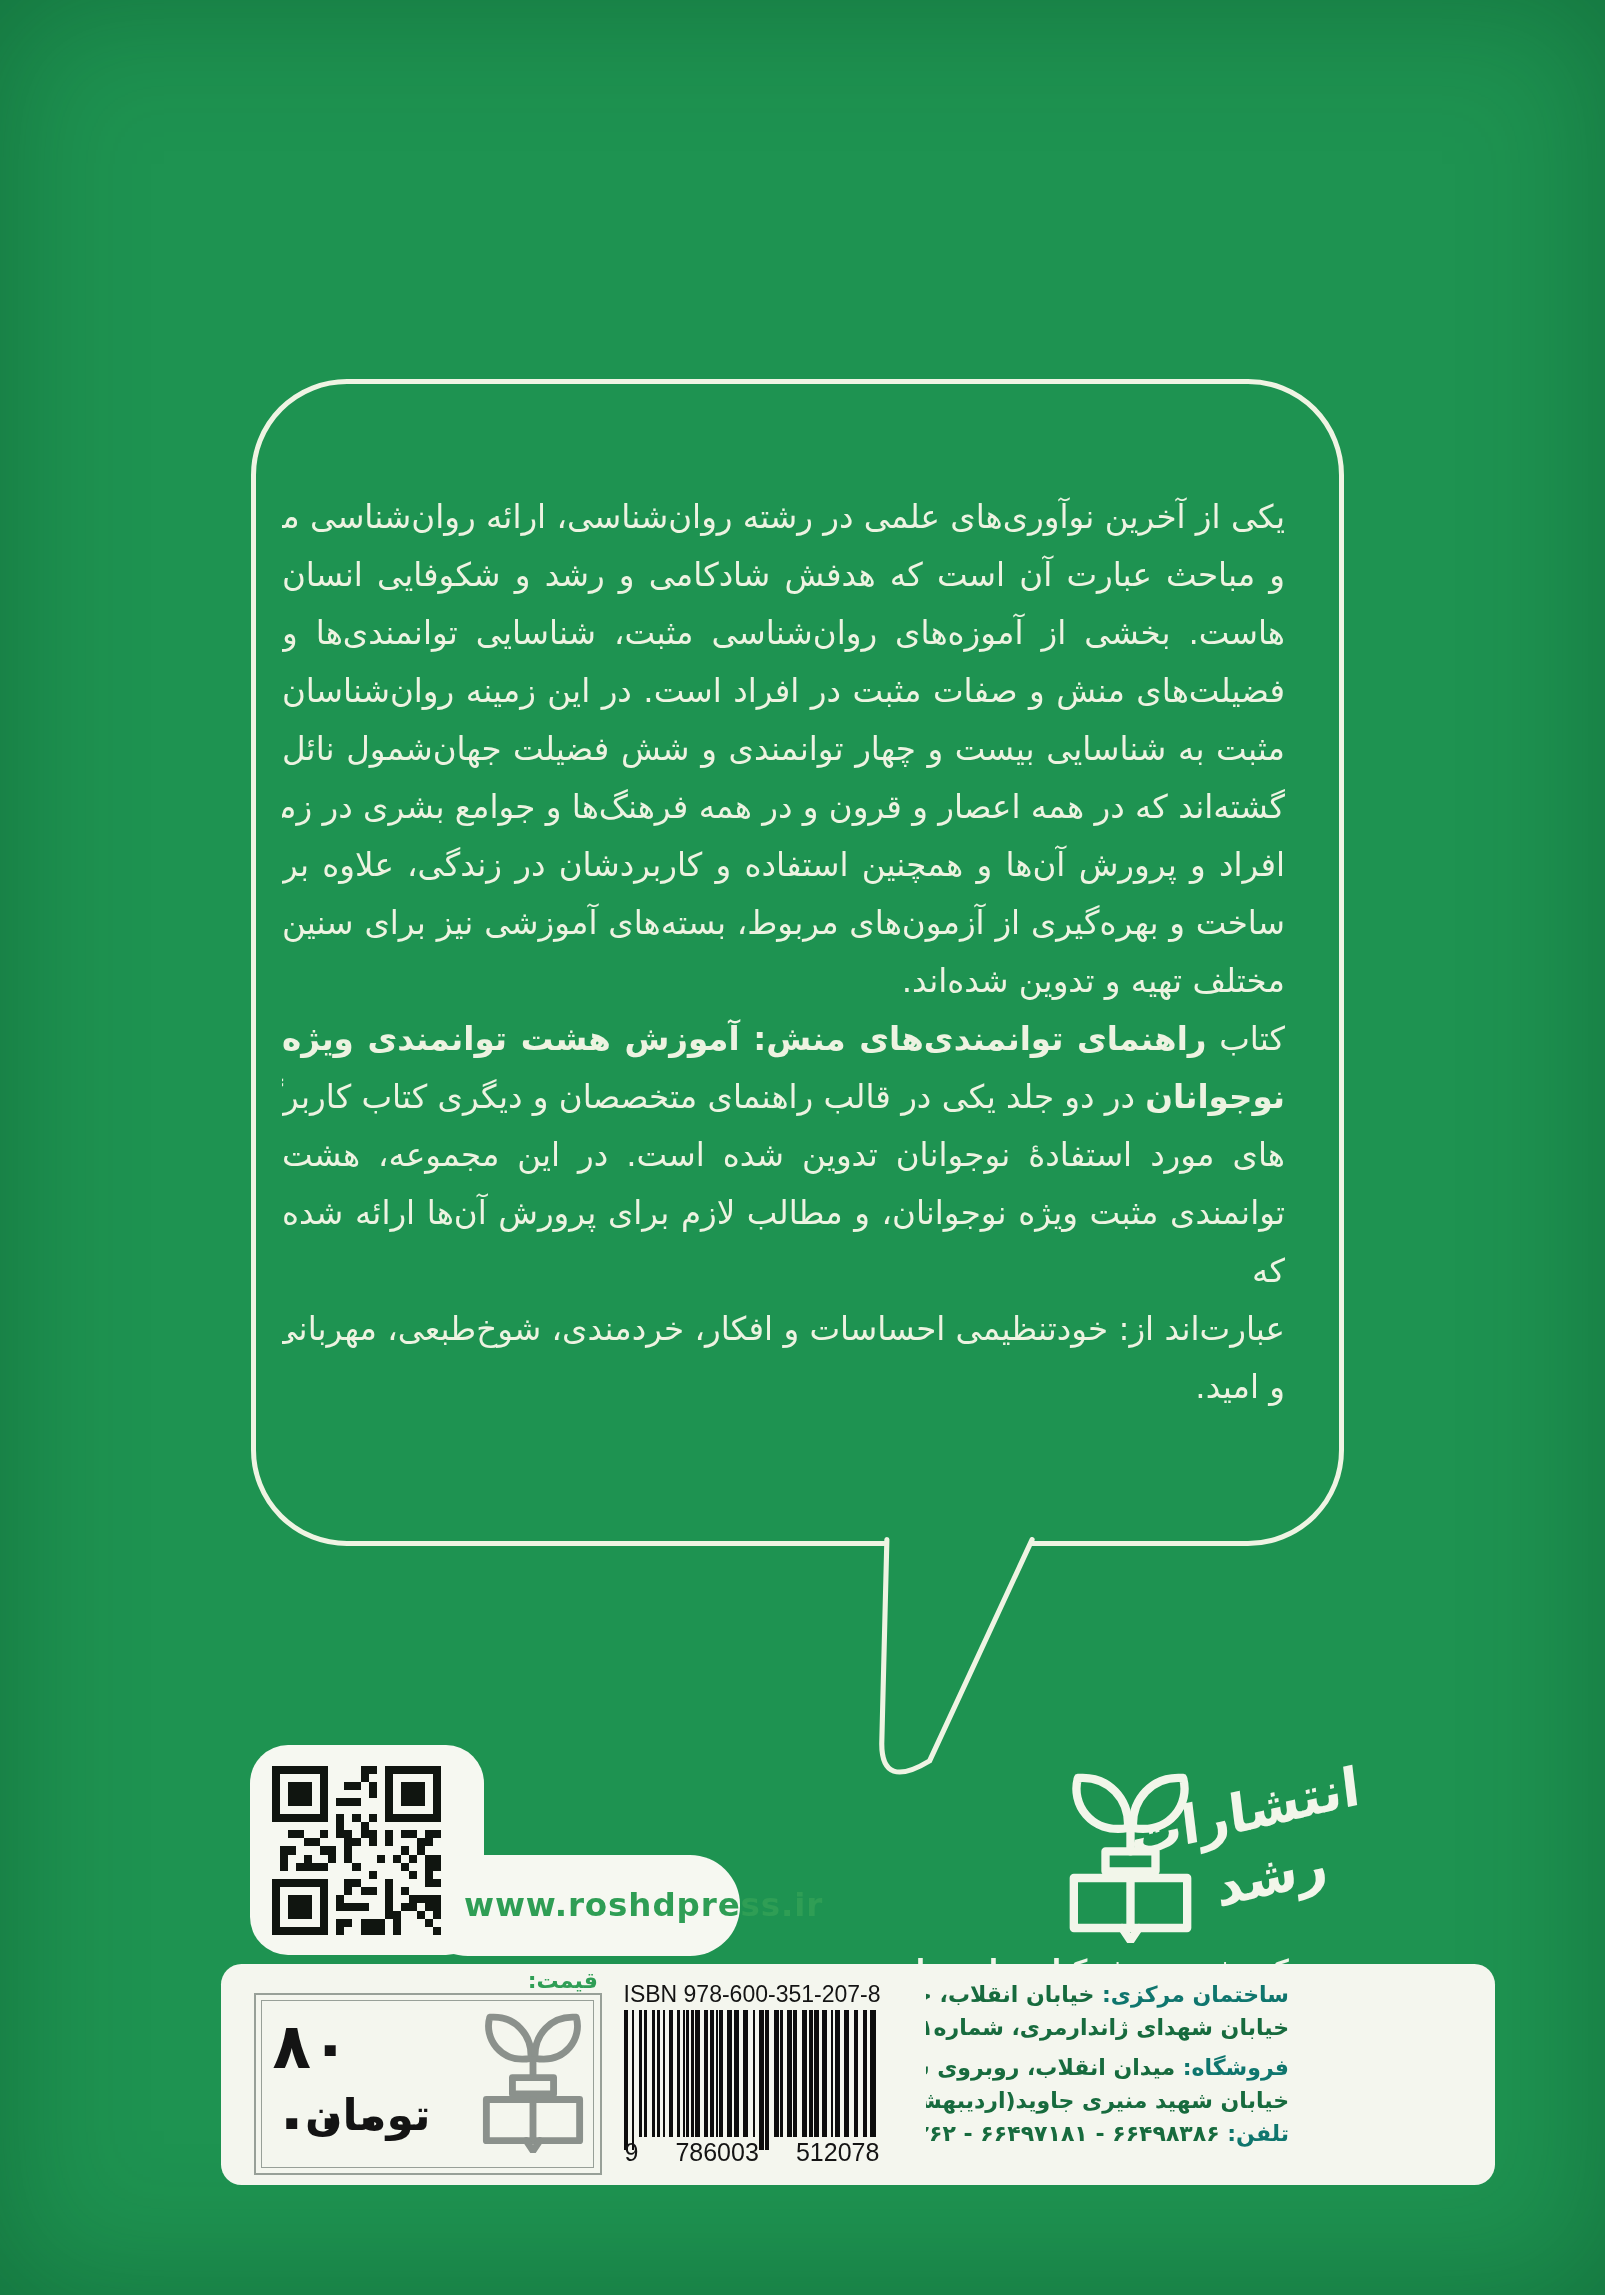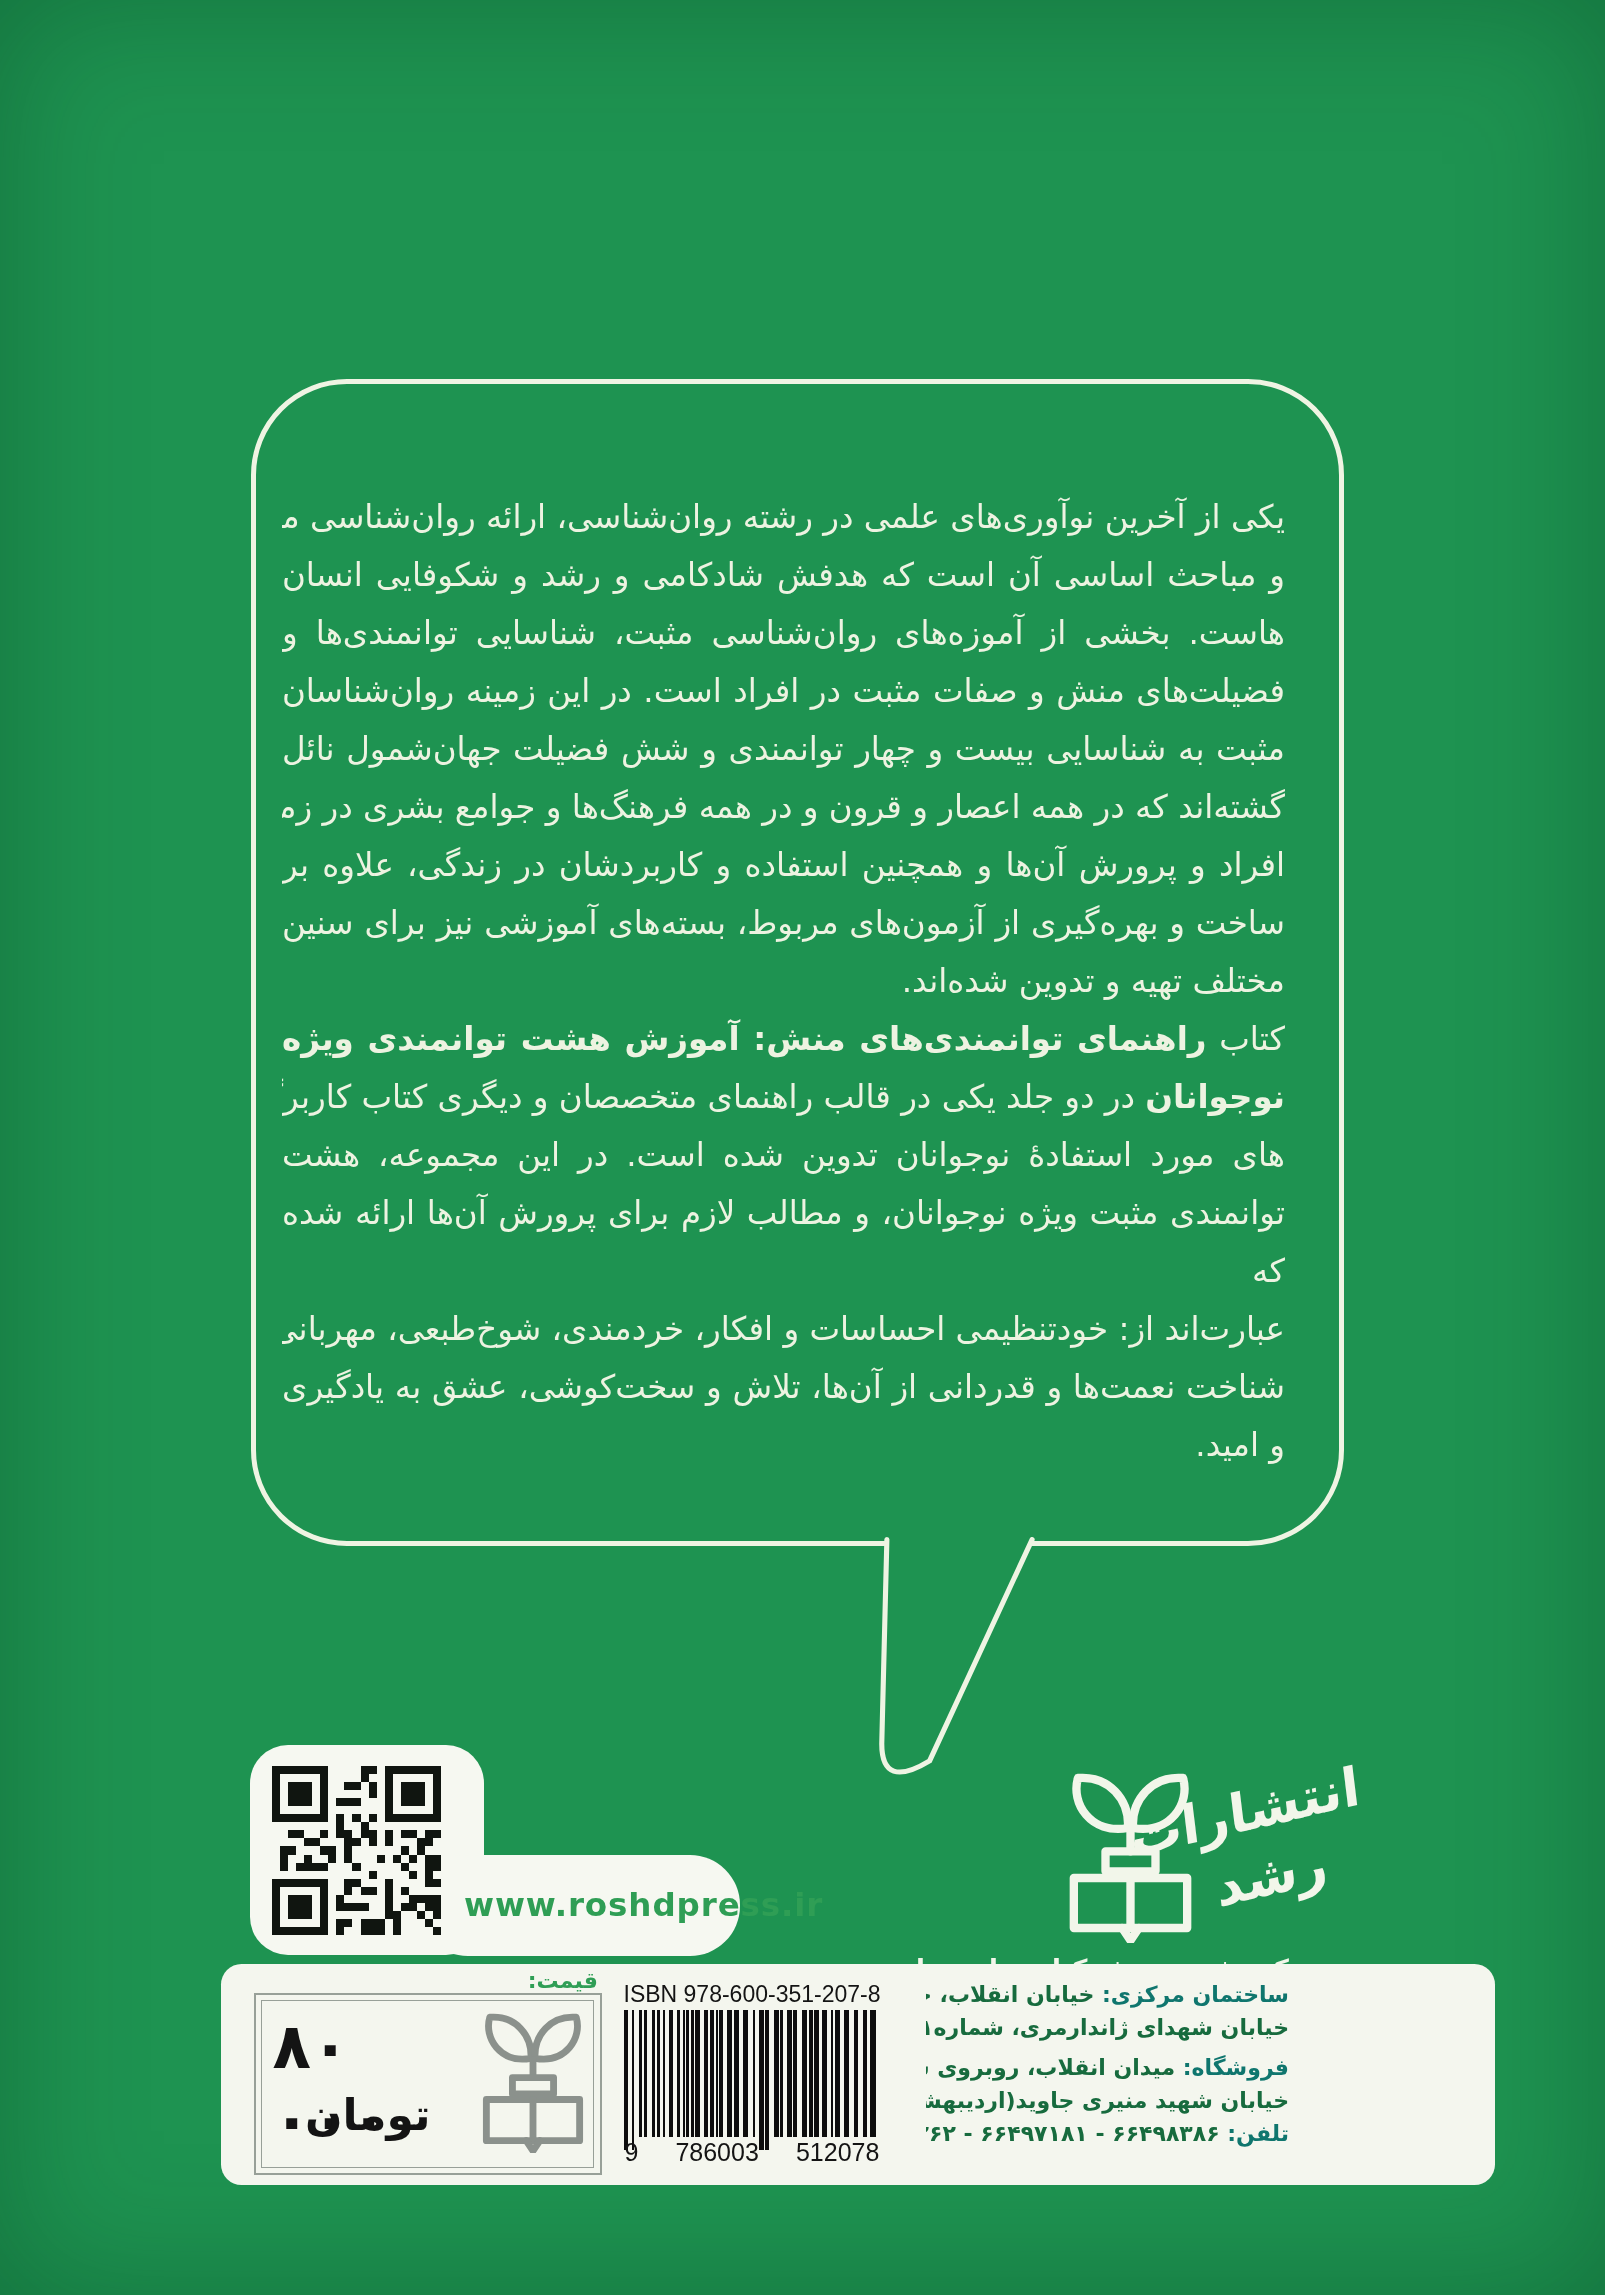--- a/index.html
+++ b/index.html
@@ -102,35 +102,34 @@
 
   <div class="bubble"></div>
 
   <svg class="bubble-tail" viewBox="0 0 240 330">
     <path d="M42 0 L36 242 Q36 296 92 262 L212 0 Z" fill="#1e9351" stroke="none"></path>
     <path d="M42 3 L36 242 Q36 296 92 262 L212 3" fill="none" stroke="#eff4e3" stroke-width="6" stroke-linecap="round"></path>
   </svg>
 
   <div class="bubble-text" id="bubble-lines">
       <div class="bline"><span>یکی از آخرین نوآوری‌های علمی در رشته روان‌شناسی، ارائه روان‌شناسی مثبت</span></div>
-      <div class="bline"><span>و مباحث اساسی آن است که هدفش شادکامی و رشد و شکوفایی انسان</span></div>
+      <div class="bline"><span>و مباحث عبارت آن است که هدفش شادکامی و رشد و شکوفایی انسان</span></div>
       <div class="bline"><span>هاست. بخشی از آموزه‌های روان‌شناسی مثبت، شناسایی توانمندی‌ها و</span></div>
       <div class="bline"><span>فضیلت‌های منش و صفات مثبت در افراد است. در این زمینه روان‌شناسان</span></div>
       <div class="bline"><span>مثبت به شناسایی بیست و چهار توانمندی و شش فضیلت جهان‌شمول نائل</span></div>
       <div class="bline"><span>گشته‌اند که در همه اعصار و قرون و در همه فرهنگ‌ها و جوامع بشری در زمره</span></div>
       <div class="bline"><span>افراد و پرورش آن‌ها و همچنین استفاده و کاربردشان در زندگی، علاوه بر</span></div>
       <div class="bline"><span>ساخت و بهره‌گیری از آزمون‌های مربوط، بسته‌های آموزشی نیز برای سنین</span></div>
       <div class="bline short"><span>مختلف تهیه و تدوین شده‌اند.</span></div>
       <div class="bline"><span>کتاب </span><b>راهنمای توانمندی‌های منش: آموزش هشت توانمندی ویژه</b></div>
       <div class="bline"><b>نوجوانان</b><span> در دو جلد یکی در قالب راهنمای متخصصان و دیگری کتاب کاربرگ</span></div>
       <div class="bline"><span>های مورد استفادهٔ نوجوانان تدوین شده است. در این مجموعه، هشت</span></div>
       <div class="bline"><span>توانمندی مثبت ویژه نوجوانان، و مطالب لازم برای پرورش آن‌ها ارائه شده</span></div>
       <div class="bline short"><span>که</span></div>
       <div class="bline"><span>عبارت‌اند از: خودتنظیمی احساسات و افکار، خردمندی، شوخ‌طبعی، مهربانی،</span></div>
-      <div class="bline"><span>شناخت نعمت‌ها و قدردانی از آن‌ها، تلاش و سخت‌کوشی، عشق به یادگیری</span></div>
       <div class="bline short"><span>و امید.</span></div>
     </div>
 
   <div class="qr-badge">
     <div class="qr-box"></div>
     <div class="site-pill"></div>
     <svg class="qr-code" id="qr-svg" viewBox="0 0 21 21" shape-rendering="crispEdges">
         <rect x="0" y="0" width="1" height="1" fill="#101510"></rect>
         <rect x="1" y="0" width="1" height="1" fill="#101510"></rect>
         <rect x="2" y="0" width="1" height="1" fill="#101510"></rect>

